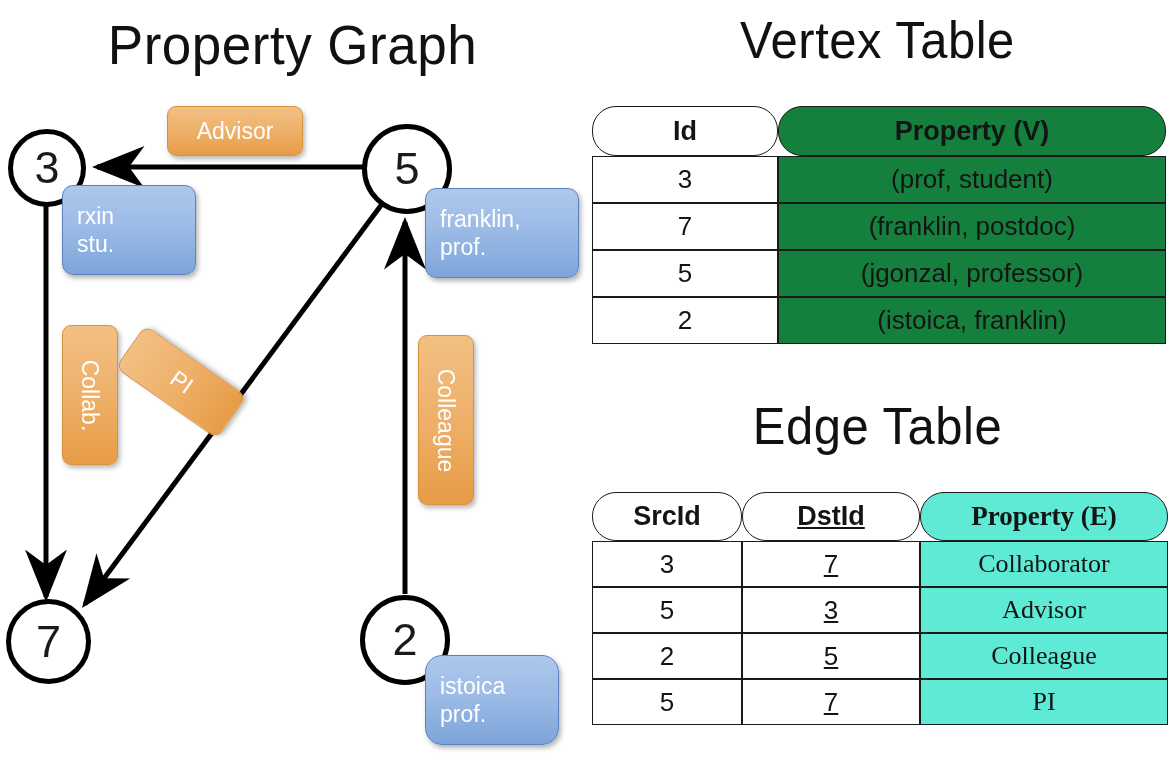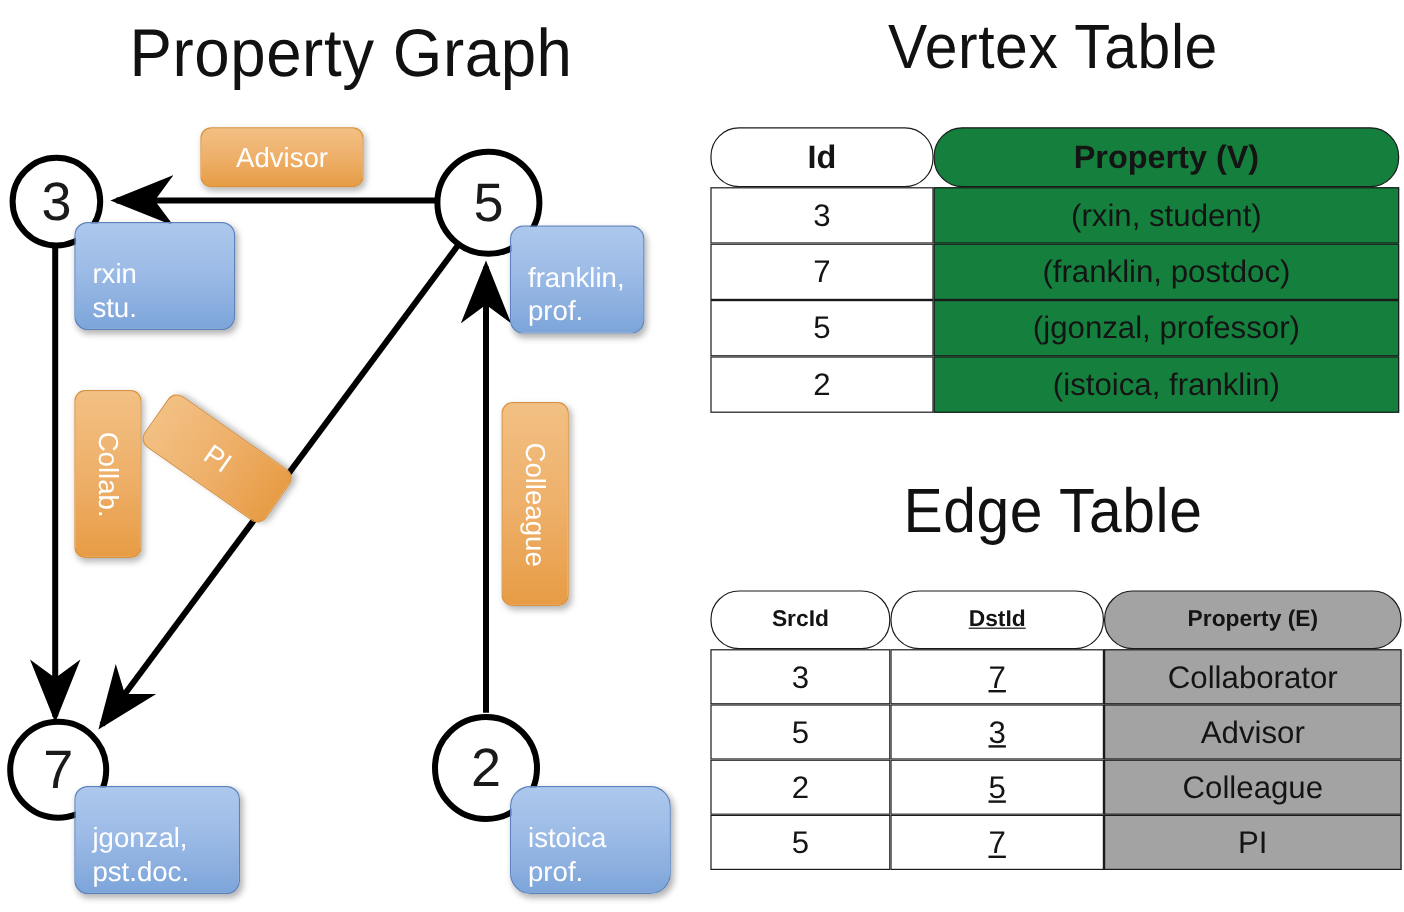--- a/index.html
+++ b/index.html
@@ -35,21 +35,21 @@
     z-index:4;
   }
 
   
   .prop-box{
     position:absolute;border-radius:11px;box-sizing:border-box;
     background:linear-gradient(to bottom,#adc8ec 0%,#9cbbe6 45%,#7da5da 100%);
     border:1px solid #5b82bd;
     box-shadow:2px 3px 5px rgba(0,0,0,.30);
     color:#ffffff;font-size:23px;font-weight:300;line-height:1.22;
-    padding:28px 0 0 14px;z-index:5;
+    padding:16px 0 0 14px;z-index:5;
   }
 
   
   .edge-label{
     position:absolute;border-radius:9px;box-sizing:border-box;
     background:linear-gradient(to bottom,#f2c083 0%,#eeb06a 50%,#e79c45 100%);
     border:1px solid #d8913d;
     box-shadow:2px 3px 5px rgba(0,0,0,.28);
     color:#ffffff;font-size:23px;font-weight:300;
     display:flex;align-items:center;justify-content:center;
@@ -76,22 +76,22 @@
   #vertex-table{left:592px;top:106px;}
   #edge-table{left:592px;top:492px;}
 
   .v-id{width:184px;height:45px;font-size:26px;background:#ffffff;}
   .v-prop{width:386px;height:45px;font-size:26px;background:#15803d;}
   .v-id.hdr,.v-prop.hdr{height:48px;font-size:27px;}
 
   .e-src,.e-dst{background:#ffffff;font-size:26px;height:44px;}
   .e-src{width:148px;}
   .e-dst{width:176px;text-decoration:underline;}
-  .e-prop{width:246px;height:44px;font-size:26px;background:#a3a3a3;}
-  .e-src.hdr,.e-dst.hdr,.e-prop.hdr{height:47px;font-size:19px;text-align:center;}
+  .e-prop{width:246px;height:44px;font-size:26px;background:#5eead4;font-family:Liberation Serif, serif;}
+  .e-src.hdr,.e-dst.hdr,.e-prop.hdr{height:47px;font-size:27px;text-align:center;}
 </style>
 </head>
 <body>
 
 <div class="page">
 
   <div class="title" id="title-property-graph">Property Graph</div>
   <div class="title" id="title-vertex-table">Vertex Table</div>
   <div class="title" id="title-edge-table">Edge Table</div>
 
@@ -122,29 +122,25 @@
   </div>
   <div class="node" style="left:360px;top:595px;width:90px;height:90px;">
     <span>2</span>
   </div>
 
   <div class="prop-box" style="left:62px;top:185px;width:134px;height:90px;">
     <div>rxin</div>
     <div>stu.</div>
   </div>
 
-  <div class="prop-box" style="left:425px;top:188px;width:112px;height:90px;">
+  <div class="prop-box" style="left:425px;top:188px;width:154px;height:90px;">
     <div>franklin,</div>
     <div>prof.</div>
   </div>
 
-  <div class="prop-box" style="left:62px;top:655px;width:138px;height:90px;">
-    <div>jgonzal,</div>
-    <div>pst.doc.</div>
-  </div>
 
   <div class="prop-box" style="left:425px;top:655px;width:134px;height:90px;border-radius:17px;">
     <div>istoica</div>
     <div>prof.</div>
   </div>
 
   <div class="edge-label" id="edge-label-advisor" style="left:167px;top:106px;width:136px;height:50px;">
     <span>Advisor</span>
   </div>
 
@@ -163,21 +159,21 @@
   <table class="tbl" id="vertex-table">
     <thead>
       <tr>
         <th class="v-id hdr">Id</th>
         <th class="v-prop hdr">Property (V)</th>
       </tr>
     </thead>
     <tbody>
       <tr>
         <td class="v-id">3</td>
-        <td class="v-prop">(rxin, student)</td>
+        <td class="v-prop">(prof, student)</td>
       </tr>
       <tr>
         <td class="v-id">7</td>
         <td class="v-prop">(franklin, postdoc)</td>
       </tr>
       <tr>
         <td class="v-id">5</td>
         <td class="v-prop">(jgonzal, professor)</td>
       </tr>
       <tr>

